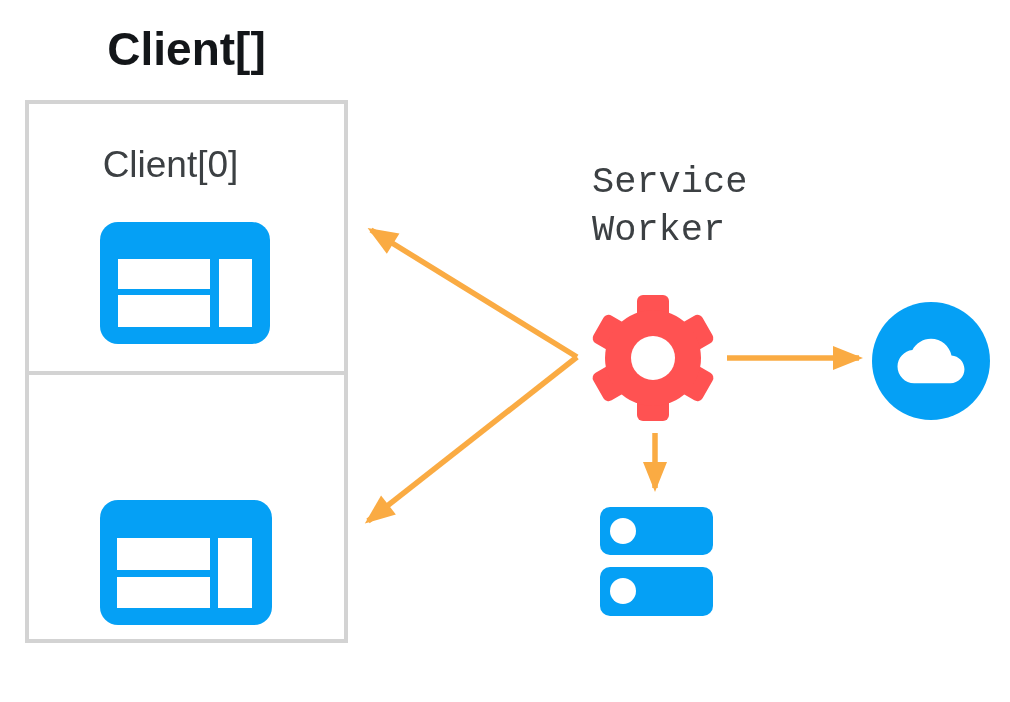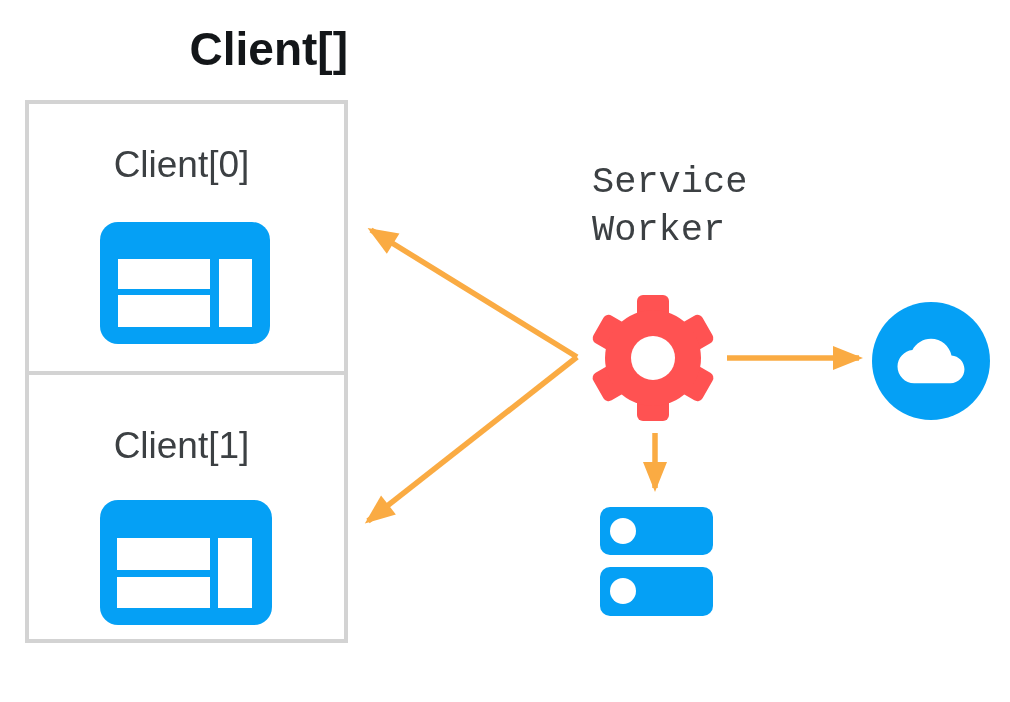--- a/index.html
+++ b/index.html
@@ -16,37 +16,37 @@
   html,body{background:#fff;}
   body{font-family:"Liberation Sans","DejaVu Sans",sans-serif;}
   .canvas{
     position:relative;
     width:1010px;height:702px;
     background:var(--c-background,#fff);
     overflow:hidden;
   }
   .title{
     position:absolute;left:25px;top:22px;width:323px;
-    text-align:right;
+    text-align:center;
     font-size:46px;font-weight:700;
     color:var(--c-title,#131619);
   }
   .client-box{
     position:absolute;left:25px;top:100px;
     width:323px;height:543px;
     border:4px solid var(--c-border,#D3D3D3);
     background:transparent;
   }
   .client-box-divider{
     position:absolute;left:0;top:267px;
     width:100%;height:4px;
     background:var(--c-border,#D3D3D3);
   }
   .client-label{
-    position:absolute;left:20px;width:323px;
+    position:absolute;left:9px;width:323px;
     text-align:center;
     font-size:37px;font-weight:500;line-height:44px;
     color:var(--c-text,#3C4043);
   }
   .client-label-0{top:143px;}
   .client-label-1{top:424px;}
   .sw-label{
     position:absolute;left:592px;top:158px;width:190px;
     font-size:37px;font-weight:500;line-height:48px;
     color:var(--c-text,#3C4043);
@@ -72,21 +72,20 @@
 <div class="canvas">
 
   <div class="title">Client[]</div>
 
   <div class="client-box">
     <div class="client-box-divider"></div>
   </div>
 
   <div class="client-label client-label-0">Client[0]</div>
 
-  <div class="client-label client-label-1">Client[1]</div>
 
   <div class="sw-label">Service Worker</div>
 
   <svg class="overlay" viewBox="0 0 1010 702">
     <defs>
       <marker id="ah" markerUnits="userSpaceOnUse" markerWidth="36" markerHeight="30" refX="27" refY="14" orient="auto">
         <path d="M1,2 L31,14 L1,26 Z" class="fill-orange"></path>
       </marker>
     </defs>
 

